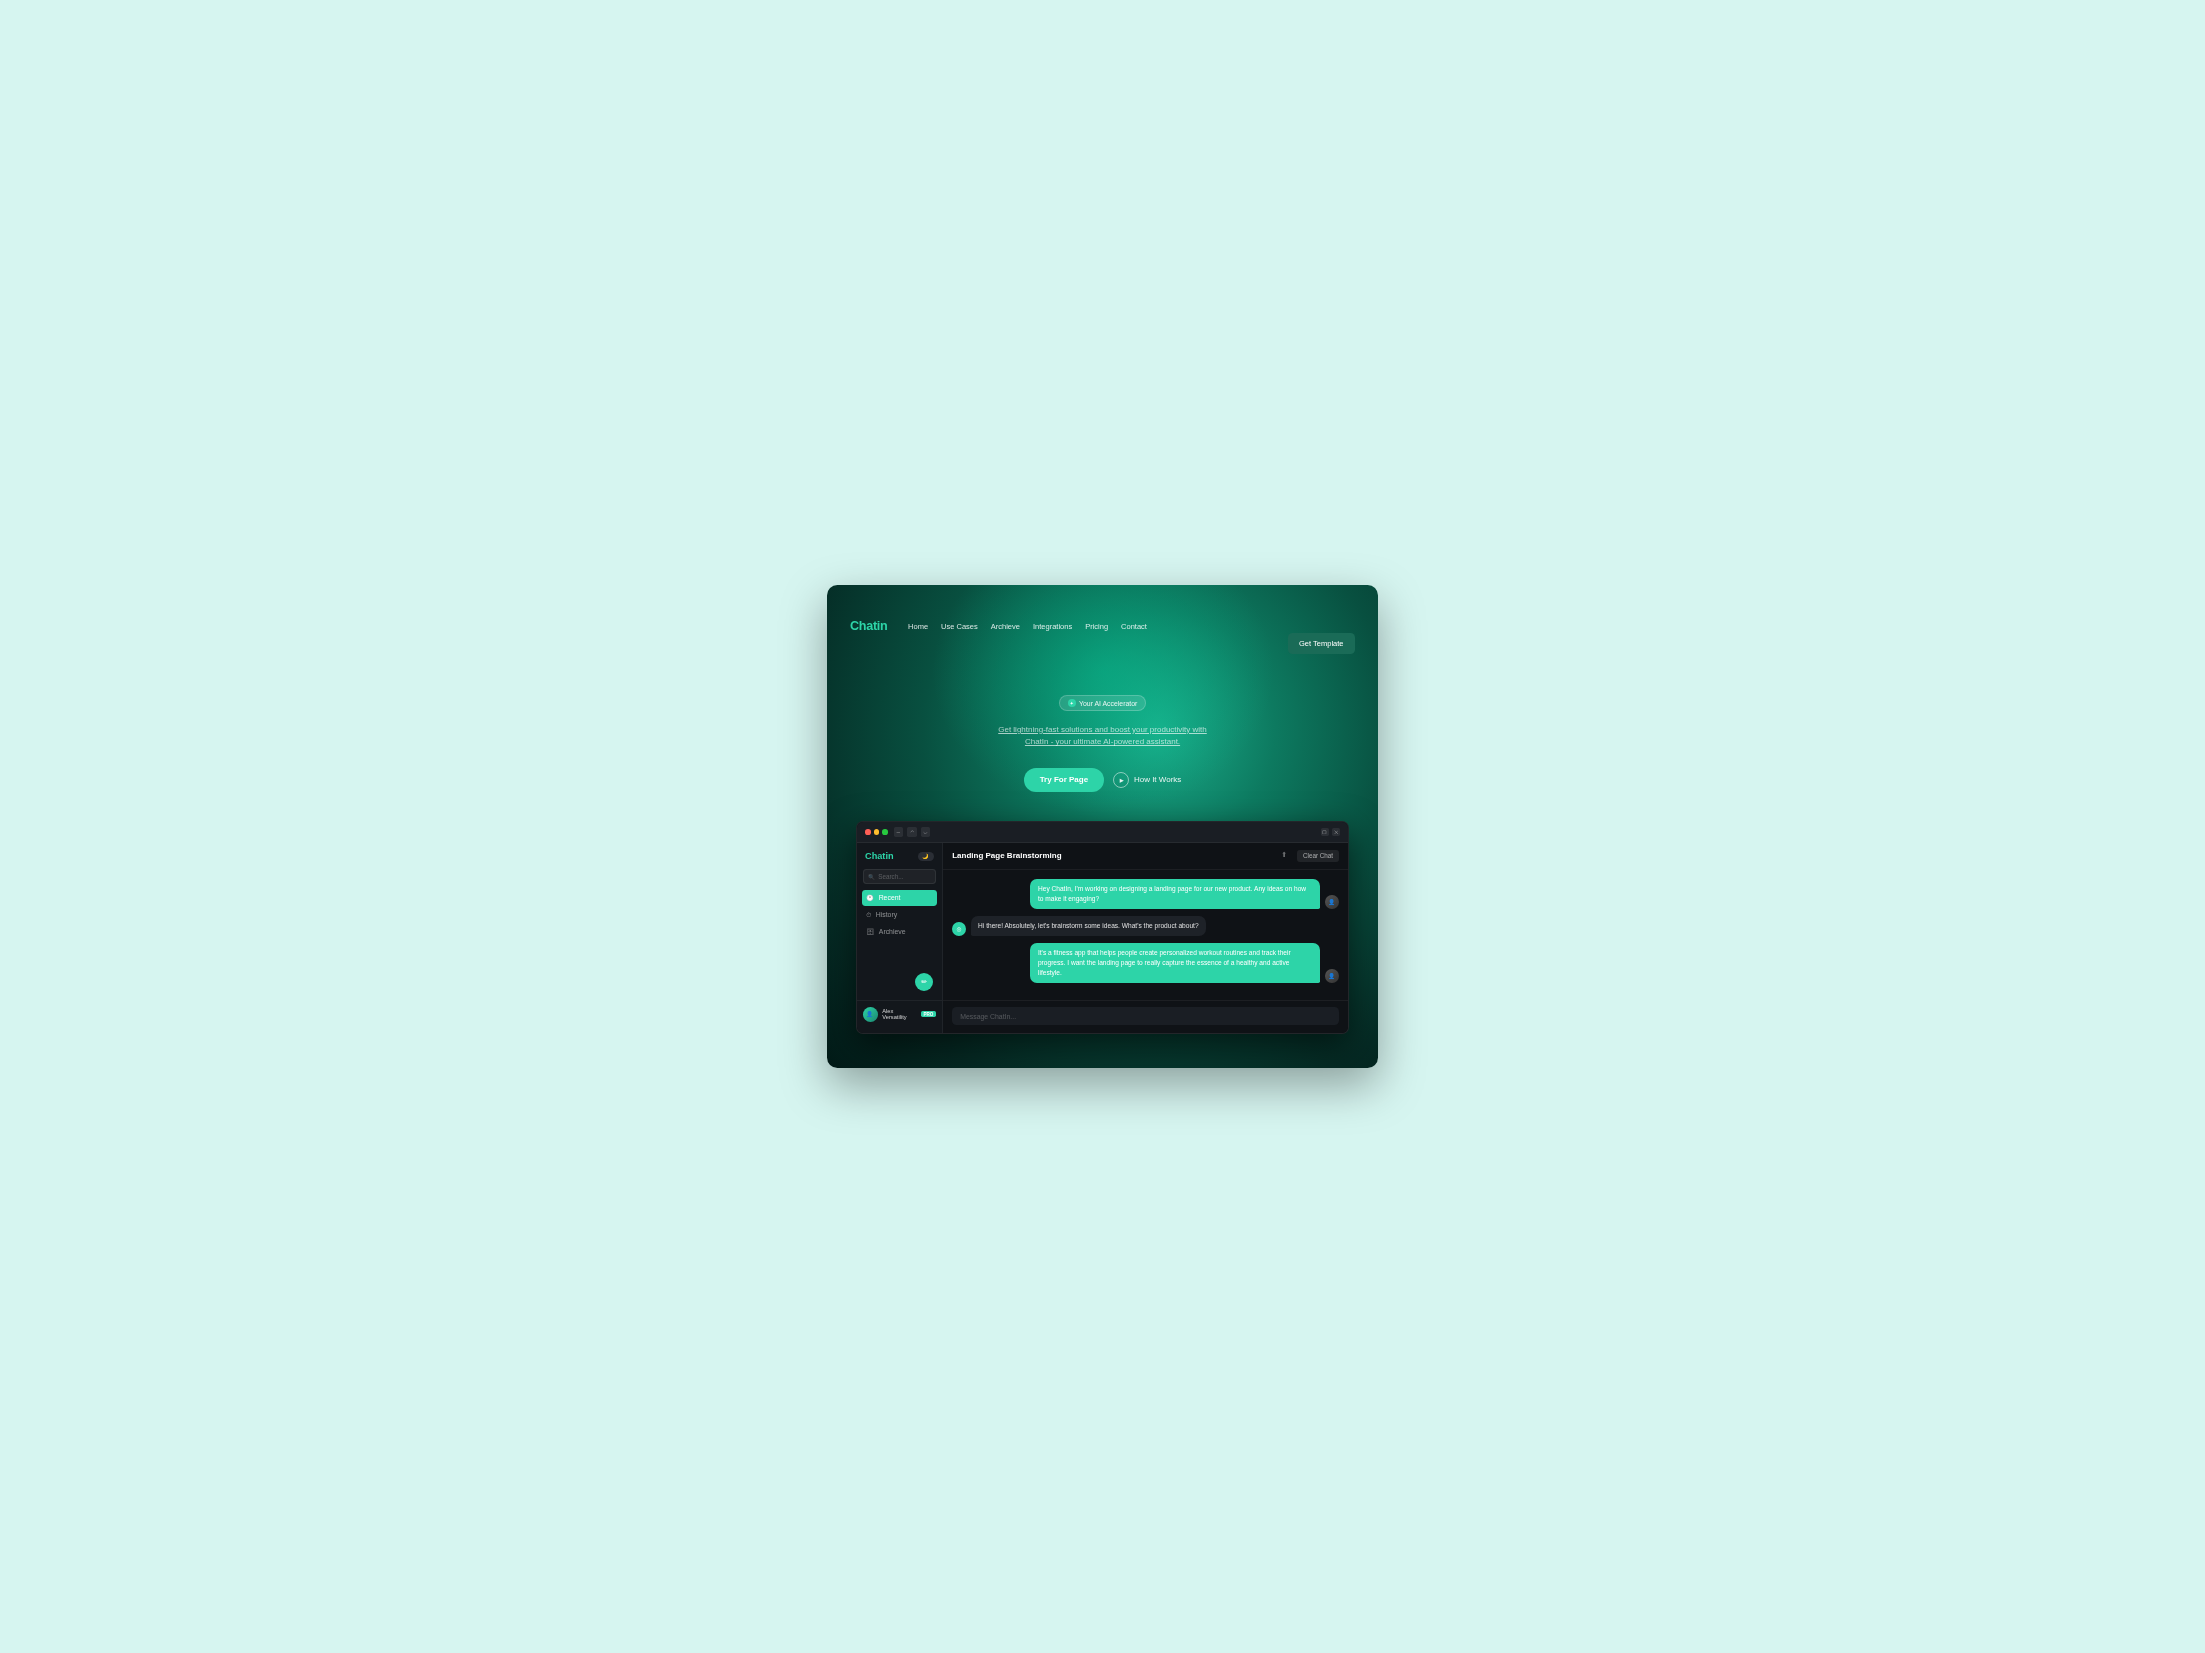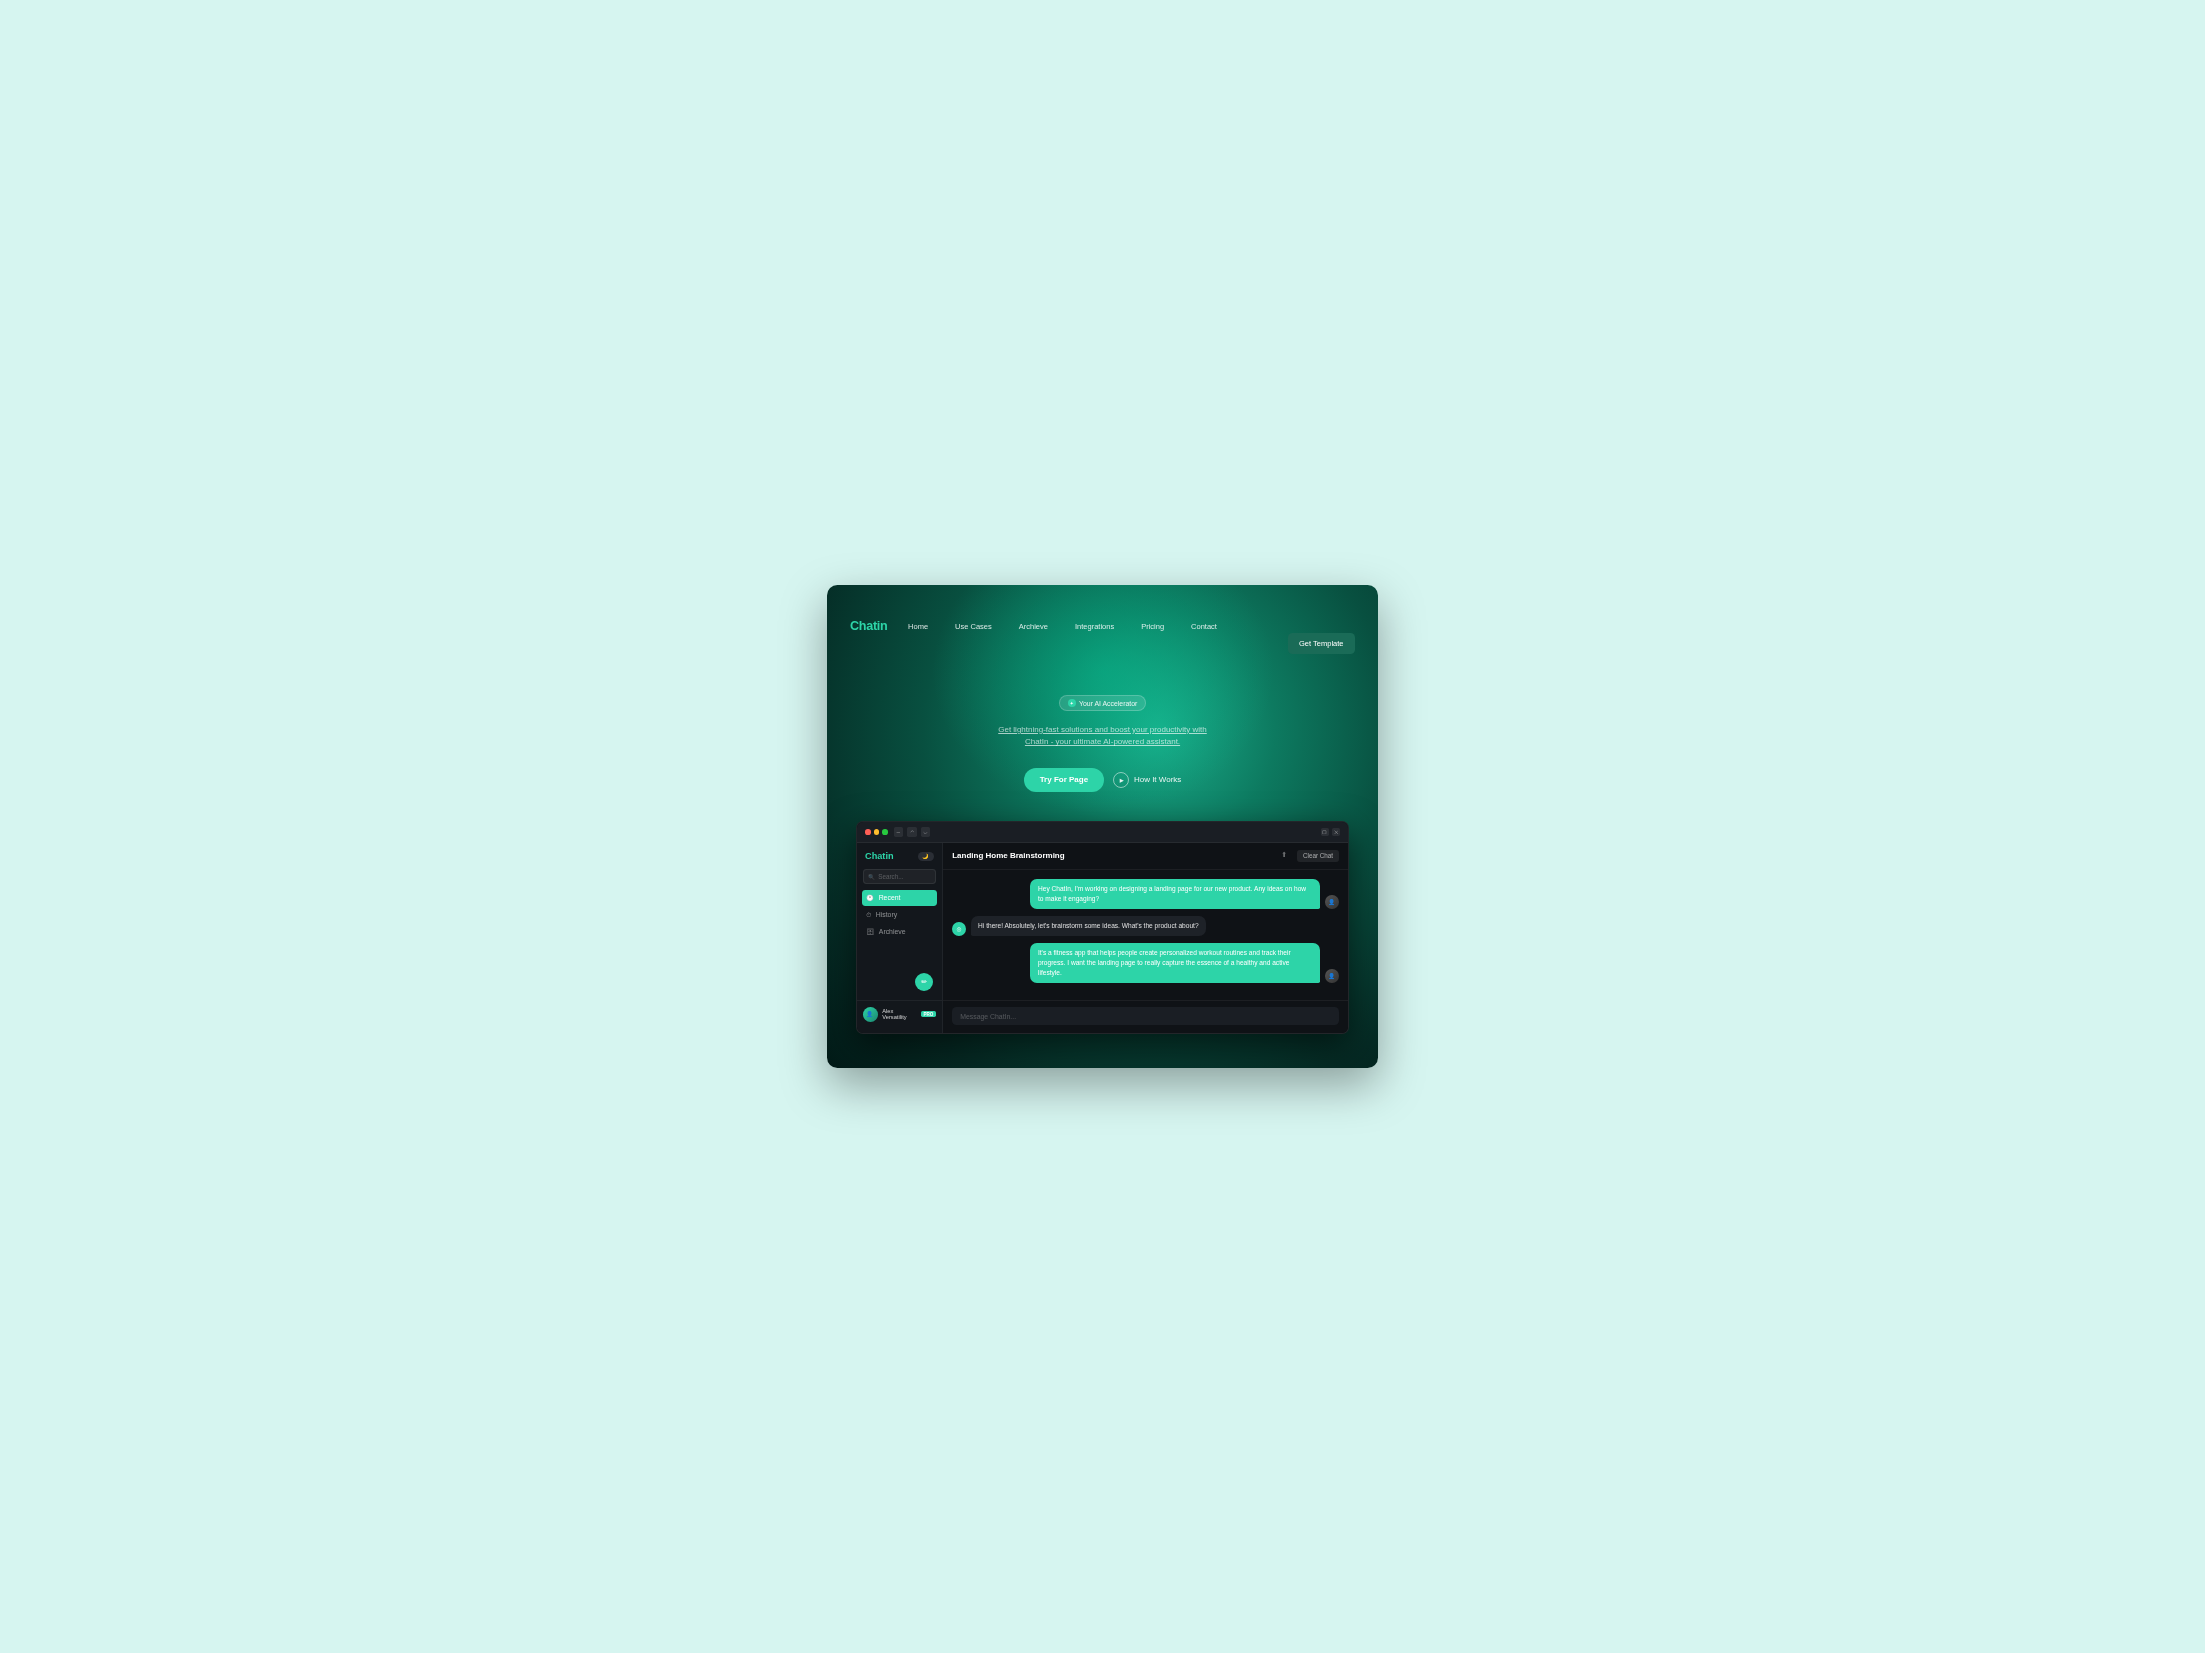--- a/index.html
+++ b/index.html
@@ -63,21 +63,21 @@
       letter-spacing: -0.3px;
     }
 
     .logo span {
       color: #2dd4a8;
     }
 
     .nav-links {
       display: flex;
       align-items: center;
-      gap: 27px;
+      gap: 13px;
       list-style: none;
     }
 
     .nav-links li a {
       color: rgba(255,255,255,0.85);
       text-decoration: none;
       font-size: 7.5px;
       font-weight: 400;
     }
 
@@ -713,21 +713,21 @@
               <div class="user-avatar-sm"></div>
               <div class="user-info-sm">
                 <div class="user-name-sm">Alex Versatility</div>
               </div>
               <span class="pro-badge">PRO</span>
             </div>
           </div>
 
           <div class="app-chat">
             <div class="chat-header">
-              <span class="chat-title">Landing Home Brainstorming</span>
+              <span class="chat-title">Landing Page Brainstorming</span>
               <div class="chat-header-actions">
                 <span class="share-icon">⬆</span>
                 <button class="clear-chat-btn">Clear Chat</button>
               </div>
             </div>
 
             <div class="chat-messages">
 
               <div class="message-row user">
                 <div class="message-bubble user-bubble">Hey ChatIn, I'm working on designing a landing page for our new product. Any ideas on how to make it engaging?</div>

